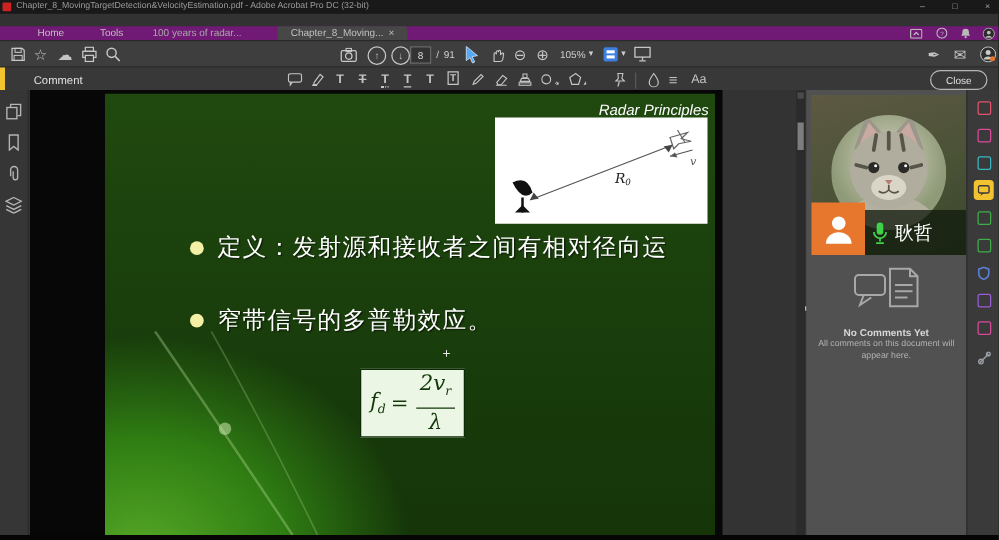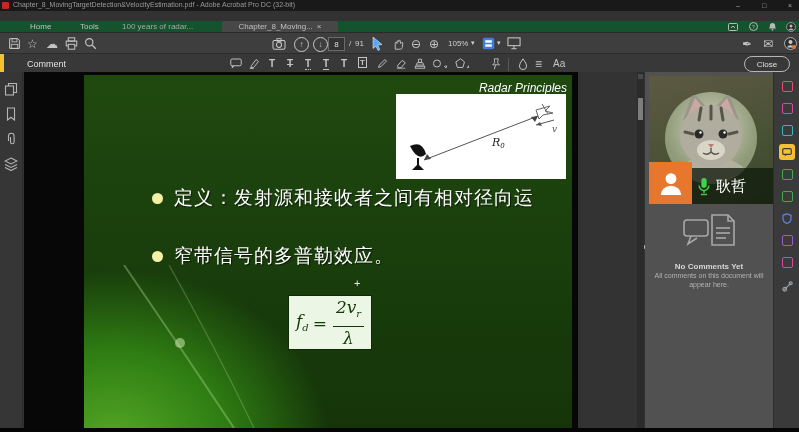--- a/index.html
+++ b/index.html
@@ -14,23 +14,23 @@
   #titlebar .tlogo{left:2px;top:2px;width:7px;height:7px;background:#c22;border-radius:1px;}
   #titlebar .ttext{left:13px;top:1px;font-size:7px;color:#9a9a9a;white-space:nowrap;}
   .winctl{top:0;width:16px;height:10px;font-size:7px;color:#aaa;display:flex;align-items:center;justify-content:center;}
 
   
   #menubar{left:0;top:11px;width:799px;height:10px;background:#2d2d2d;display:flex;align-items:center;}
   #menubar span{font-size:8px;color:#cfcfcf;margin-left:11px;}
   #menubar span:first-child{margin-left:8px;}
 
   
-  #tabrow{left:0;top:21px;width:799px;height:11px;background:#14532d;}
+  #tabrow{left:0;top:21px;width:799px;height:11px;background:#701a75;}
   .tabtxt{font-size:8px;color:#c0c0c0;white-space:nowrap;}
-  #tab-active{left:222px;top:0;width:116px;height:11px;background:#474747;border-radius:2px 2px 0 0;
+  #tab-active{left:222px;top:0;width:104px;height:11px;background:#474747;border-radius:2px 2px 0 0;
               display:flex;align-items:center;justify-content:center;gap:4px;}
   .tr-ic{top:1px;width:14px;height:9px;font-size:7px;color:#b9b9b9;display:flex;align-items:center;justify-content:center;}
 
   
   #toolbar{left:0;top:32px;width:799px;height:21px;background:#3e3e3e;border-top:1px solid #2a2a2a;}
   .tb{top:3px;height:15px;}
   .pgbox{left:328px;top:4px;width:15px;height:12px;border:1px solid #6a6a6a;background:#333;
          font-size:8px;color:#ddd;display:flex;align-items:center;justify-content:center;}
   .tbtxt{font-size:8px;color:#cfcfcf;}
   .sep{top:4px;width:1px;height:13px;background:#585858;}

